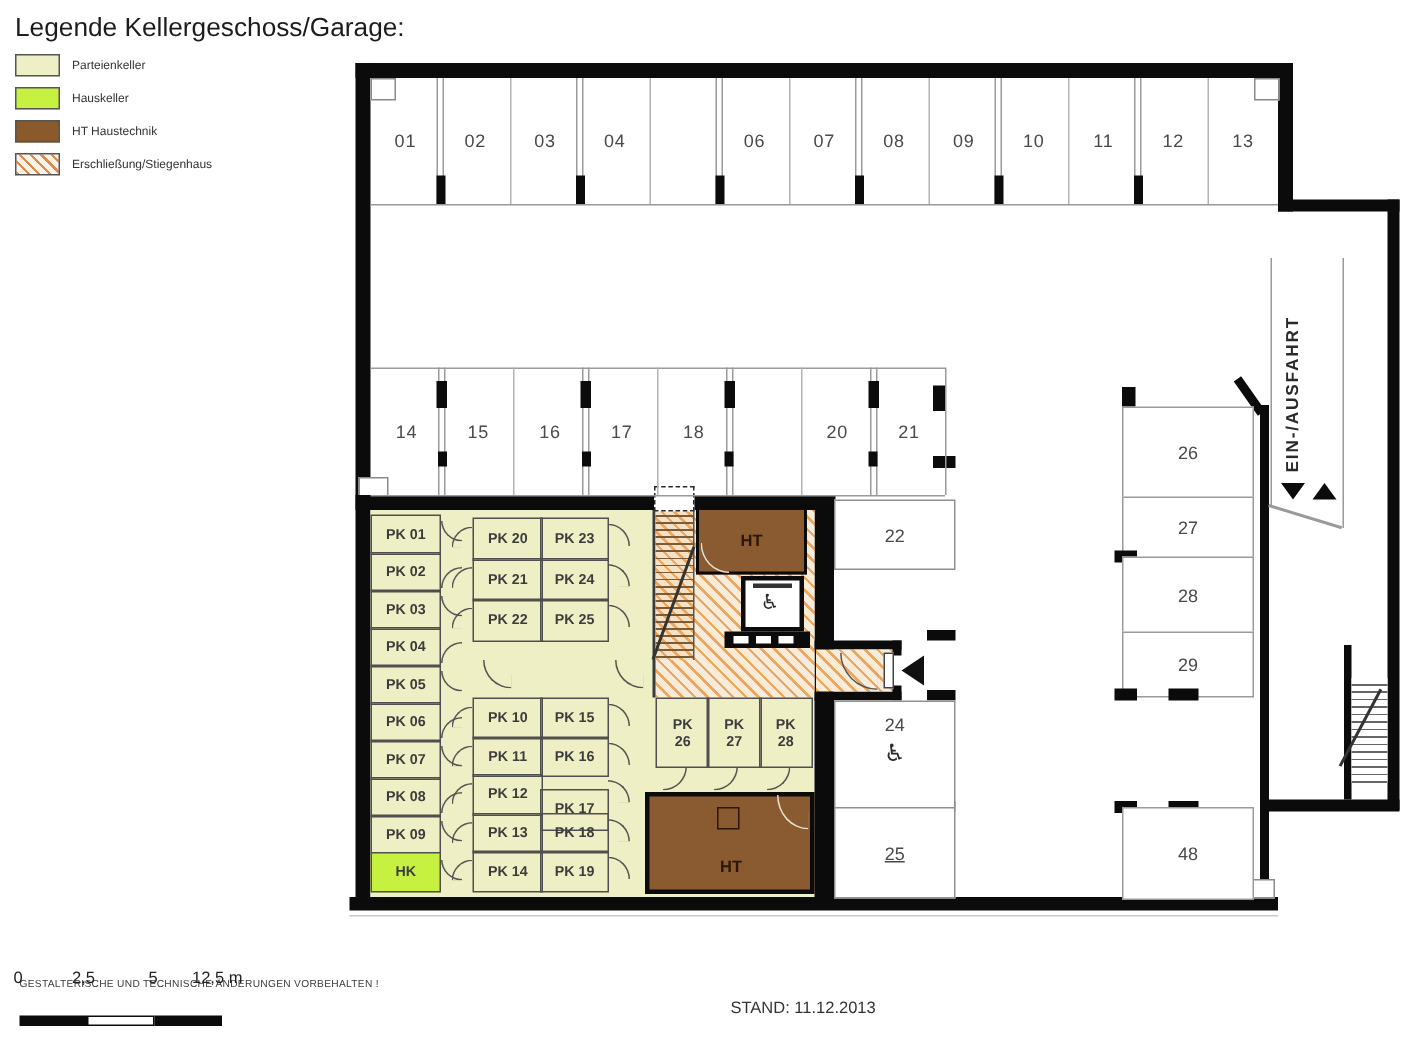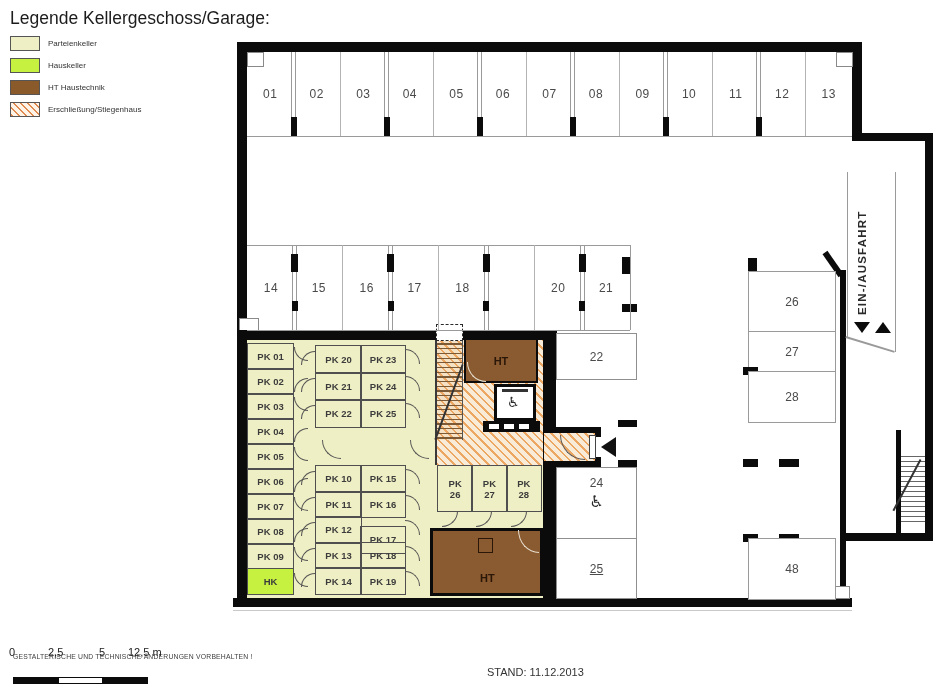--- a/index.html
+++ b/index.html
@@ -148,21 +148,20 @@
       <div class="thin" style="left: 295.038px; top: 52px; width: 1px; height: 84px;"></div>
       <div class="stub" style="left: 290.538px; top: 117px; width: 6px; height: 19px;"></div>
       <div class="spotlbl" style="left: 293.538px; top: 52px; width: 46.5385px; height: 84px;">02</div>
       <div class="thin" style="left: 339.577px; top: 52px; width: 1px; height: 84px; background: rgb(179, 179, 179);"></div>
       <div class="spotlbl" style="left: 340.077px; top: 52px; width: 46.5385px; height: 84px;">03</div>
       <div class="thin" style="left: 384.115px; top: 52px; width: 1px; height: 84px;"></div>
       <div class="thin" style="left: 388.115px; top: 52px; width: 1px; height: 84px;"></div>
       <div class="stub" style="left: 383.615px; top: 117px; width: 6px; height: 19px;"></div>
       <div class="spotlbl" style="left: 386.615px; top: 52px; width: 46.5385px; height: 84px;">04</div>
       <div class="thin" style="left: 432.654px; top: 52px; width: 1px; height: 84px; background: rgb(179, 179, 179);"></div>
-      <div class="spotlbl" style="left: 433.154px; top: 52px; width: 46.5385px; height: 84px;">05</div>
       <div class="thin" style="left: 477.192px; top: 52px; width: 1px; height: 84px;"></div>
       <div class="thin" style="left: 481.192px; top: 52px; width: 1px; height: 84px;"></div>
       <div class="stub" style="left: 476.692px; top: 117px; width: 6px; height: 19px;"></div>
       <div class="spotlbl" style="left: 479.692px; top: 52px; width: 46.5385px; height: 84px;">06</div>
       <div class="thin" style="left: 525.731px; top: 52px; width: 1px; height: 84px; background: rgb(179, 179, 179);"></div>
       <div class="spotlbl" style="left: 526.231px; top: 52px; width: 46.5385px; height: 84px;">07</div>
       <div class="thin" style="left: 570.269px; top: 52px; width: 1px; height: 84px;"></div>
       <div class="thin" style="left: 574.269px; top: 52px; width: 1px; height: 84px;"></div>
       <div class="stub" style="left: 569.769px; top: 117px; width: 6px; height: 19px;"></div>
       <div class="spotlbl" style="left: 572.769px; top: 52px; width: 46.5385px; height: 84px;">08</div>
@@ -206,20 +205,21 @@
       <div class="spotlbl" style="left: 534.25px; top: 245px; width: 47.875px; height: 85px;">20</div>
       <div class="thin" style="left: 579.625px; top: 245px; width: 1px; height: 85px;"></div>
       <div class="thin" style="left: 583.625px; top: 245px; width: 1px; height: 85px;"></div>
       <div class="stub" style="left: 578.625px; top: 254px; width: 7px; height: 18px;"></div>
       <div class="stub" style="left: 579.125px; top: 301px; width: 6px; height: 10px;"></div>
       <div class="spotlbl" style="left: 582.125px; top: 245px; width: 47.875px; height: 85px;">21</div>
       <div class="room" style="left: 748px; top: 271px; width: 86px; height: 60px; border-color: rgb(154, 154, 154);">26</div>
       <div class="room" style="left: 748px; top: 331px; width: 86px; height: 40px; border-color: rgb(154, 154, 154);">27</div>
       <div class="stub" style="left: 743px; top: 367px; width: 15px; height: 8px;"></div>
       <div class="room" style="left: 748px; top: 371px; width: 86px; height: 50px; border-color: rgb(154, 154, 154);">28</div>
+      <div class="room" style="left: 748px; top: 421px; width: 86px; height: 42px; border-color: rgb(154, 154, 154);">29</div>
       <div class="stub" style="left: 743px; top: 459px; width: 15px; height: 8px;"></div>
       <div class="stub" style="left: 779px; top: 459px; width: 20px; height: 8px;"></div>
       <div class="stub" style="left: 743px; top: 534px; width: 15px; height: 8px;"></div>
       <div class="stub" style="left: 779px; top: 534px; width: 20px; height: 8px;"></div>
       <div class="room" style="left: 748px; top: 538px; width: 86px; height: 60px; border-color: rgb(154, 154, 154);">48</div>
       <div class="room" style="left: 556px; top: 333px; width: 79px; height: 45px; border-color: rgb(143, 143, 143);">
         <div style="position: relative; text-align: center;">22</div>
       </div>
       <div class="room" style="left: 556px; top: 467px; width: 79px; height: 71px; border-color: rgb(143, 143, 143); flex-direction: column; justify-content: flex-start;">
         <div style="position: relative; text-align: center; margin-top: 8px;">24</div>

